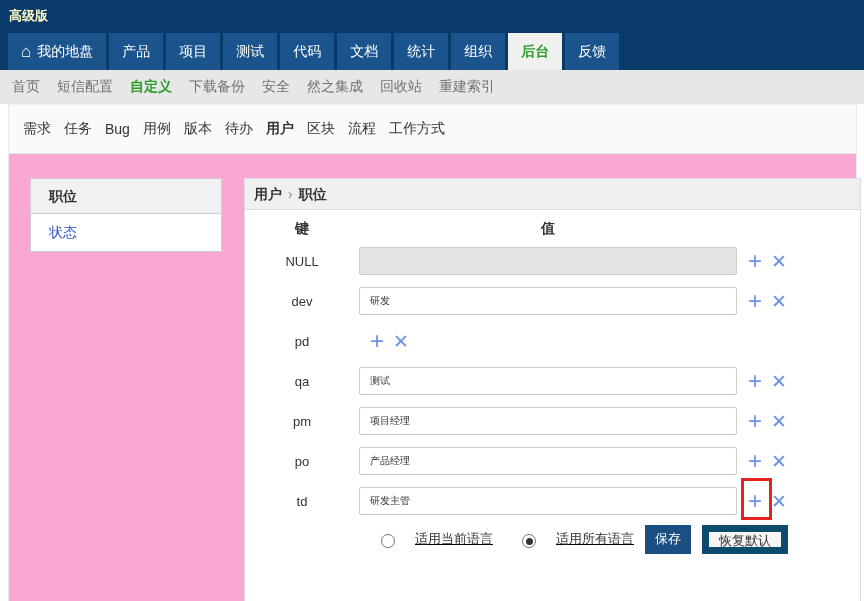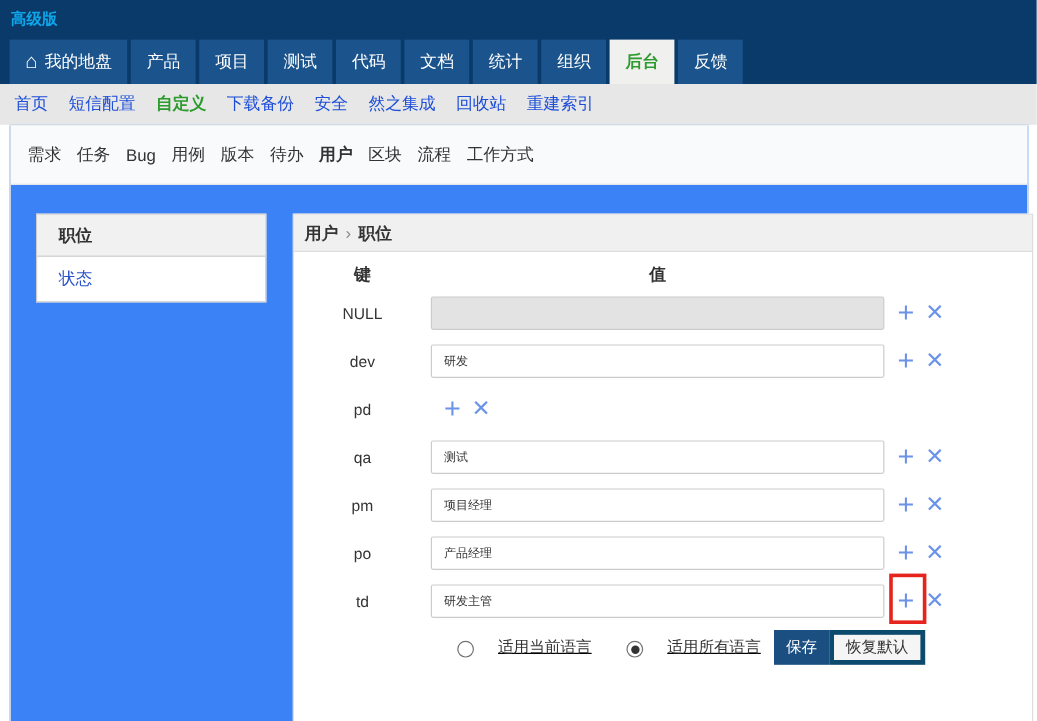--- a/index.html
+++ b/index.html
@@ -4,35 +4,35 @@
 <style>
   * { margin:0; padding:0; box-sizing:border-box; }
   html,body { width:864px; height:601px; background:#fff;
     font-family:"Liberation Sans","DejaVu Sans",sans-serif; overflow:hidden; }
   .stage { position:relative; width:864px; height:601px; background:#fff; }
 
   
   .topbar { position:absolute; left:0; top:0; width:864px; height:70px; background:#093a69; }
   .title-row { position:absolute; left:9px; top:7px; display:flex; align-items:baseline; gap:9px; }
   .app-title { color:#ffe607; font-weight:bold; font-size:14px; }
-  .app-edition { color:#0ea5e9; font-weight:bold; font-size:13px; }
+  .app-edition { color:#fef9c3; font-weight:bold; font-size:13px; }
   .tabs { position:absolute; left:8px; bottom:0; display:flex; align-items:flex-end; gap:3px; }
   .tab { height:37px; background:#1b548c; color:#fff; font-size:14px;
     display:flex; align-items:center; padding:0 13px; cursor:pointer; white-space:nowrap; }
   .tab.active { background:#f0f0ee; color:#2e9b2e; font-weight:bold; }
   .tab .home-glyph { font-size:17px; margin-right:6px; line-height:1; }
 
   
   .subnav { position:absolute; left:0; top:70px; width:864px; height:34px; background:#e7e7e7;
     display:flex; align-items:center; padding-left:12px; gap:17px; }
-  .subnav a { font-size:14px; color:#1d4ed8; text-decoration:none; cursor:pointer; }
+  .subnav a { font-size:14px; color:#737373; text-decoration:none; cursor:pointer; }
   .subnav a.active { color:#2e9b2e; font-weight:bold; }
 
   
-  .card { position:absolute; left:8px; top:104px; width:849px; height:497px; background:#3b82f6;
+  .card { position:absolute; left:8px; top:104px; width:849px; height:497px; background:#f9a8d4;
     border-left:1px solid #e9e9e9; border-right:1px solid #e9e9e9; border-top:1px solid #f0f0f0; }
   .modulenav { height:49px; background:#f9fafb; border-bottom:1px solid #e6e6e6;
     display:flex; align-items:center; padding-left:14px; gap:13px; }
   .modulenav a { font-size:14px; color:#333; text-decoration:none; cursor:pointer; }
   .modulenav a.active { font-weight:bold; }
   .content { position:relative; width:100%; height:447px; }
 
   
   .side-box { position:absolute; left:21px; top:24px; width:192px; border:1px solid #ccc; background:#fff; }
   .side-head { height:35px; line-height:35px; background:#f1f1f1; border-bottom:1px solid #ccc;
@@ -68,22 +68,22 @@
   .actions { position:absolute; left:0; top:344px; width:100%; height:32px;
     display:flex; align-items:center; }
   .radio-group { display:flex; align-items:flex-end; margin-left:136px; gap:20px;text-decoration:underline; }
   .radio { width:14px; height:14px; border:1px solid #737373; border-radius:50%;
     background:#fff; display:inline-flex; align-items:center; justify-content:center; cursor:pointer; flex:none; }
   .radio.checked::after { content:""; width:7px; height:7px; border-radius:50%; background:#333; }
   .radio-label { font-size:13px; color:#333; margin-right:9px; white-space:nowrap; }
   .btn-save { height:29px; padding:0 10px; background:#1b4e81; color:#fff; border:none;
     font-size:13px; cursor:pointer; margin-left:2px;
     font-family:"Liberation Sans","DejaVu Sans",sans-serif; }
-  .btn-reset { height:29px; padding:0 10px; background:#f5f5f5; color:#333; border:4px solid #0c4a6e;
-    font-size:13px; cursor:pointer; 
+  .btn-reset { height:29px; padding:0 10px; background:#f5f5f5; color:#333; border:7px solid #0c4a6e;
+    font-size:13px; cursor:pointer; margin-left:11px;
     font-family:"Liberation Sans","DejaVu Sans",sans-serif; }
 </style>
 </head>
 <body>
 
 <div class="stage">
 
   <div class="topbar">
     <div class="title-row">
       <span class="app-edition">高级版</span>

